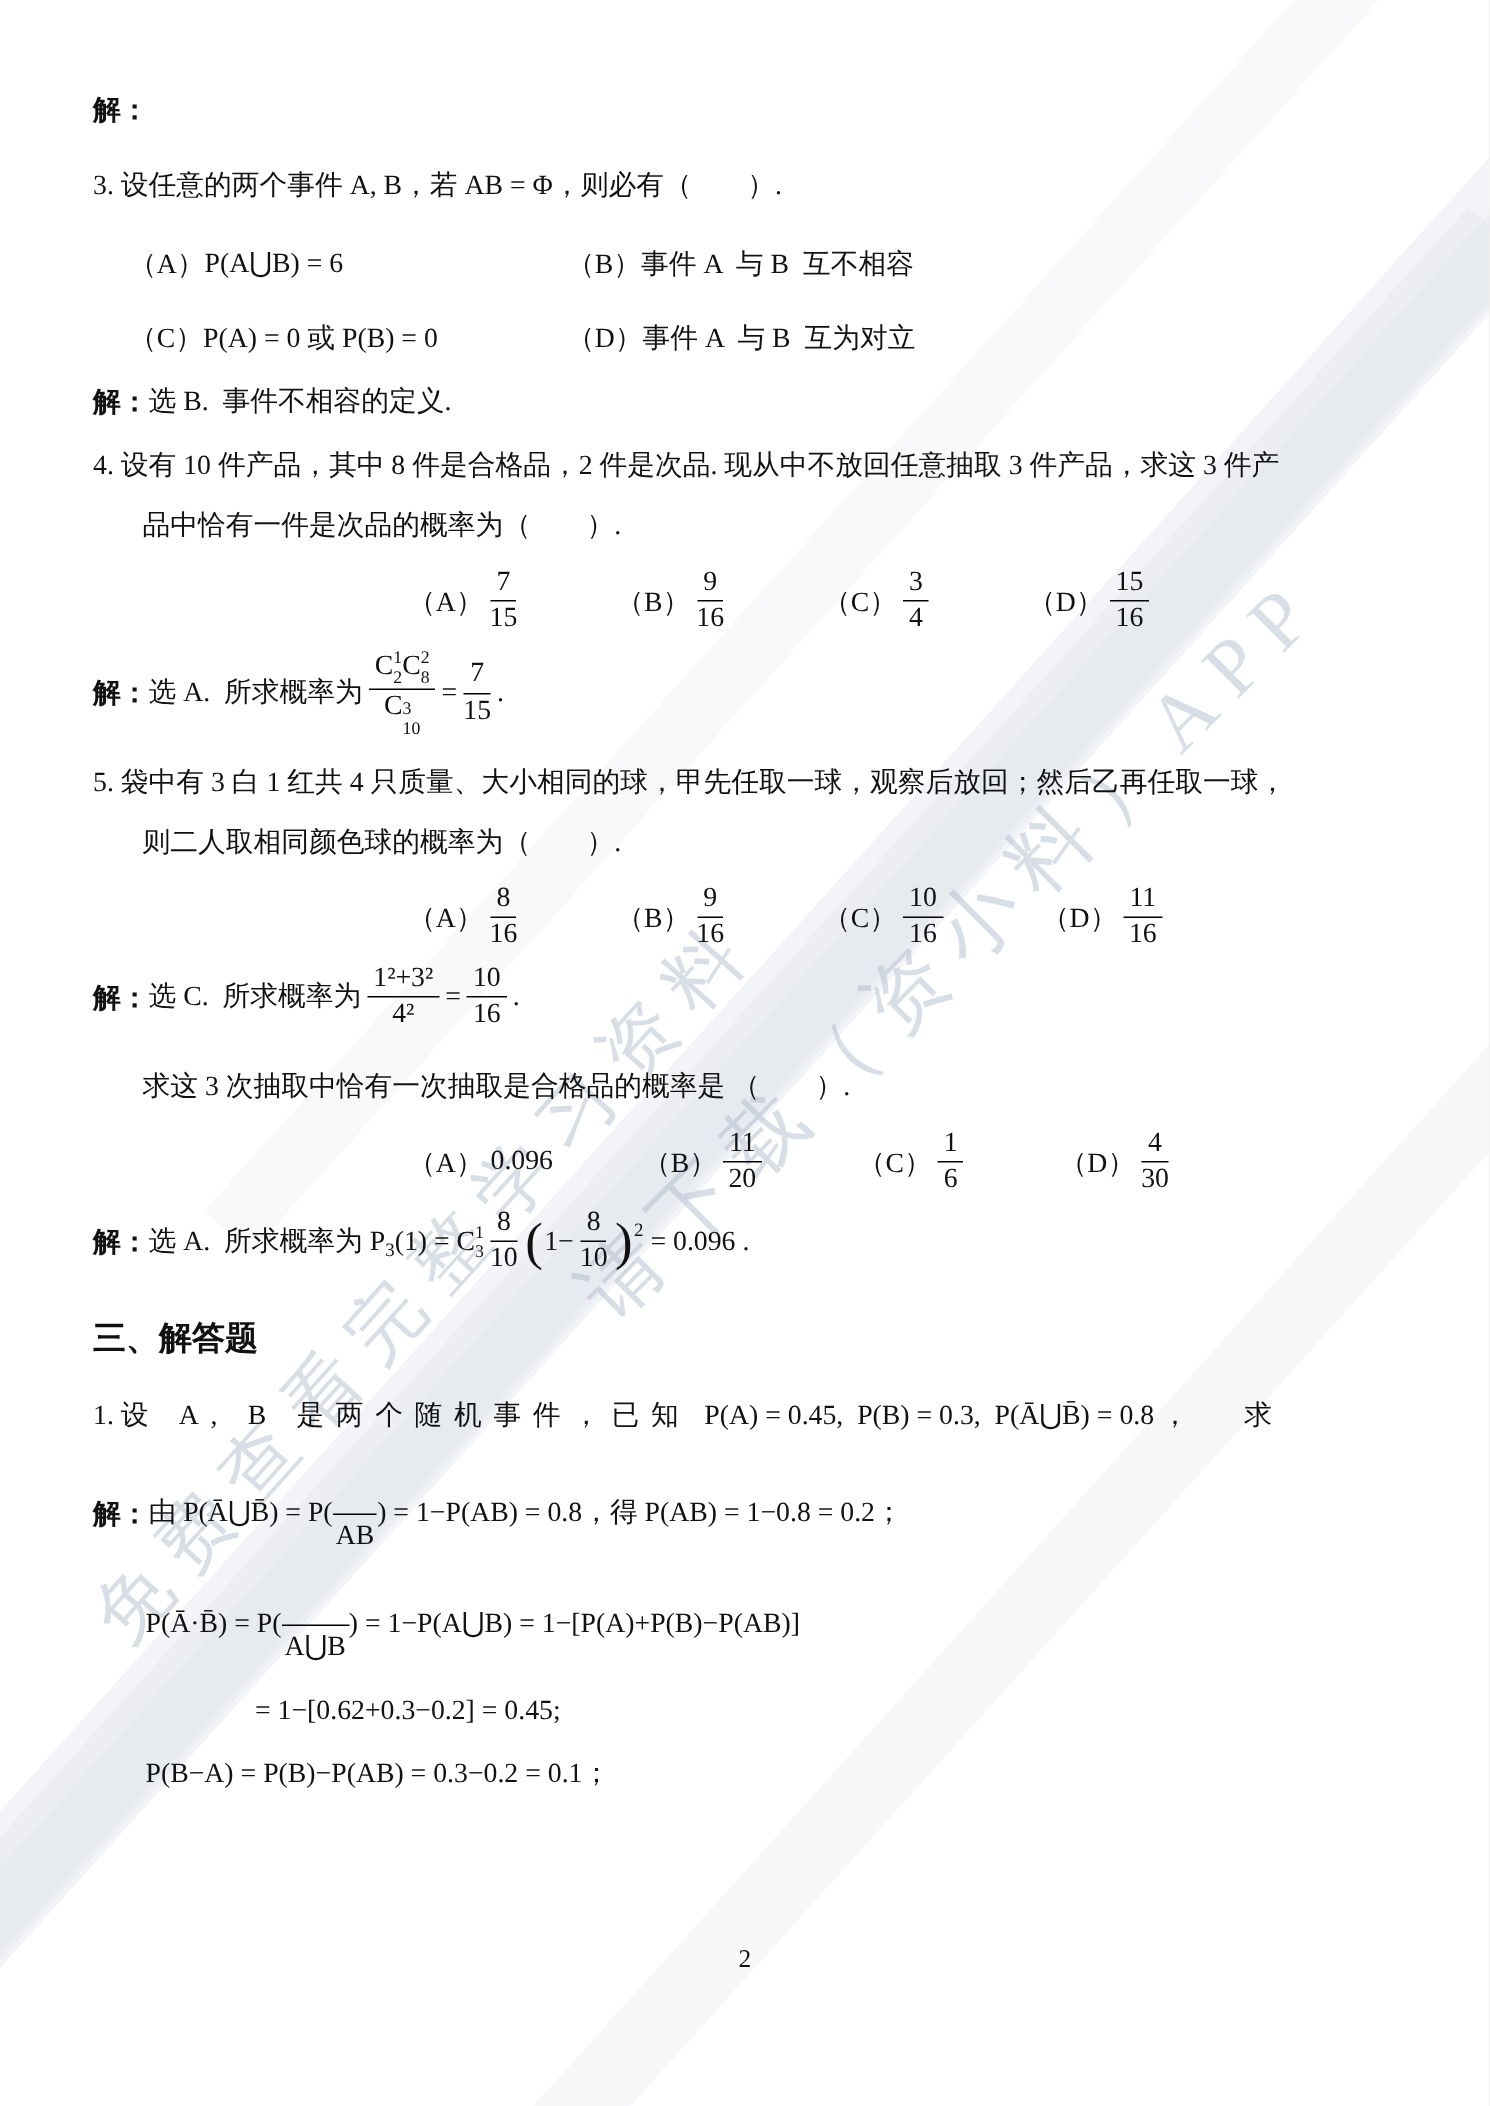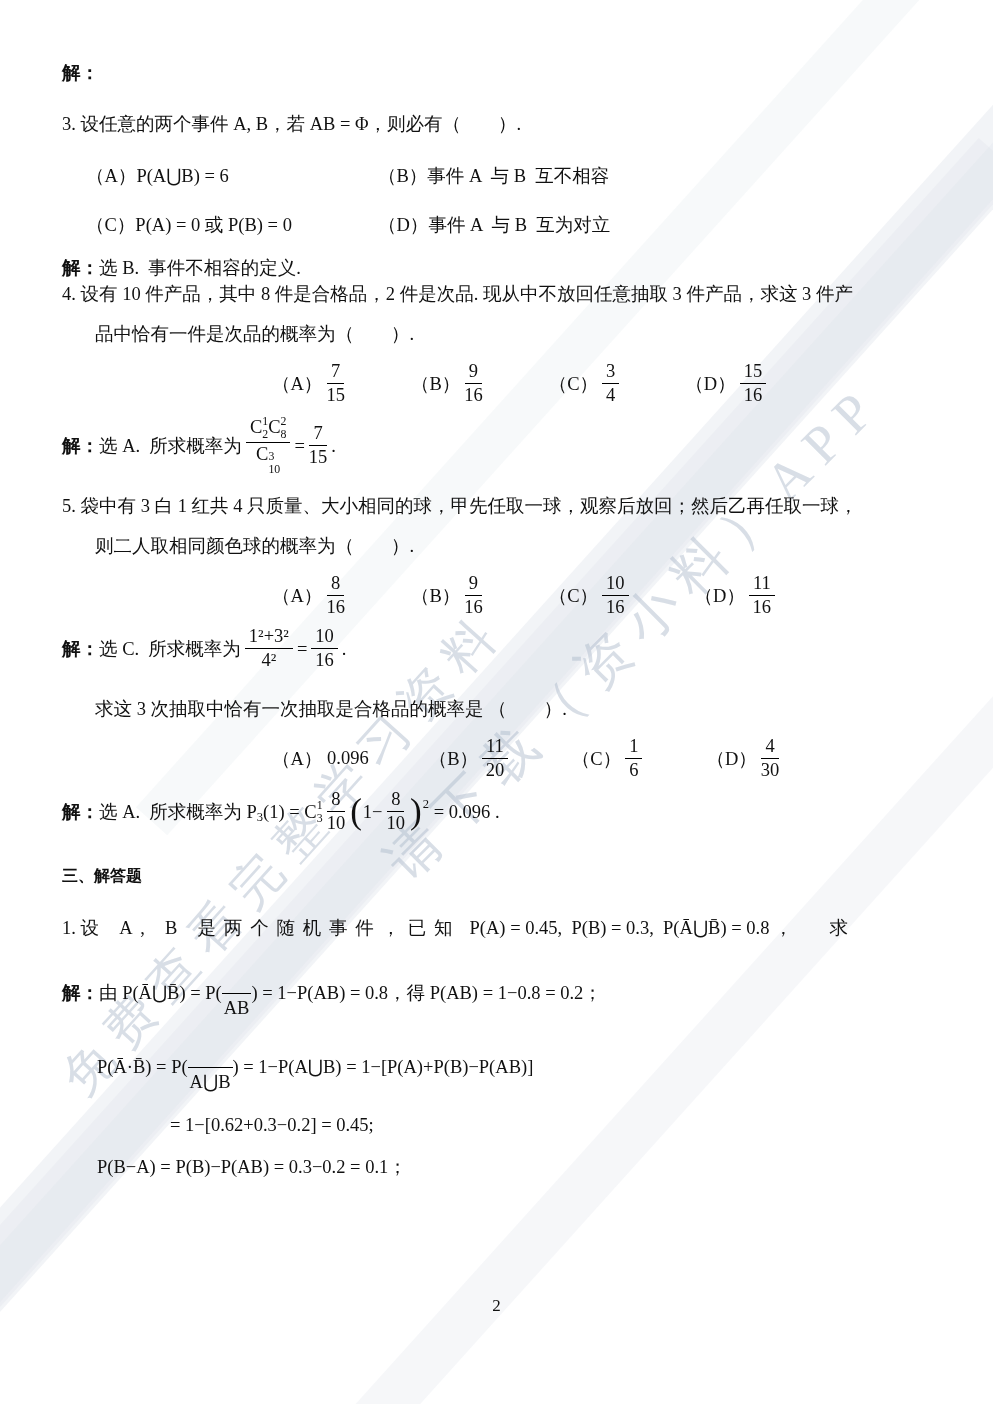--- a/index.html
+++ b/index.html
@@ -3,21 +3,21 @@
 <meta charset="utf-8">
 <style>
   html,body{margin:0;padding:0;background:#e8e8e8;}
   .page{position:relative;width:993px;height:1404px;background:#ffffff;overflow:hidden;
         color:#111;font-family:"Liberation Serif","DejaVu Serif",serif;font-size:18.5px;}
   .content{position:relative;padding:60px 56px 0 62px;z-index:2;}
   .line{line-height:26px;}
   .fx{display:flex;align-items:center;}
   .t{white-space:pre;}
   .lbl{font-family:"Liberation Sans","DejaVu Sans",sans-serif;font-weight:bold;white-space:pre;}
-  .h3{font-family:"Liberation Sans","DejaVu Sans",sans-serif;font-weight:bold;font-size:16px;line-height:30px;}
+  .h3{font-family:"Liberation Sans","DejaVu Sans",sans-serif;font-weight:bold;font-size:22px;line-height:30px;}
   .fr{display:inline-flex;flex-direction:column;align-items:center;line-height:1.15;margin:0 4px;vertical-align:middle;}
   .fr .n{display:flex;align-items:center;justify-content:center;border-bottom:1.3px solid #000;padding:0 4px 1px;}
   .fr .d{padding-top:1px;}
   .ss{display:inline-flex;flex-direction:column;font-size:.64em;line-height:1.12;align-items:flex-start;}
   .sb{font-size:.68em;position:relative;top:.38em;}
   .sp{font-size:.68em;position:relative;top:-.62em;}
   .bp{font-size:1.9em;font-weight:300;line-height:1;margin:0 1px;font-family:"Liberation Serif",serif;}
   .ov{border-top:1.3px solid #000;padding:1px 2px 0;white-space:pre;margin-top:28px;}
   .optrow{display:flex;align-items:center;}
   .opt{display:inline-flex;align-items:center;}
@@ -71,21 +71,21 @@
       <span class="opt">
         <span class="t">（D）</span>
           <span class="t">事件 A  与 B  互为对立</span>
       </span>
     </div>
     <div class="line fx" style="margin-top:18px">
       <span class="lbl">解：</span>
       <span class="t">选 B.  事件不相容的定义.</span>
     </div>
 
-    <div class="line" style=""><span class="t">4. 设有 10 件产品，其中 8 件是合格品，2 件是次品. 现从中不放回任意抽取 3 件产品，求这 3 件产</span></div>
+    <div class="line" style="margin-top:17px"><span class="t">4. 设有 10 件产品，其中 8 件是合格品，2 件是次品. 现从中不放回任意抽取 3 件产品，求这 3 件产</span></div>
     <div class="line" style="margin-top:14px;padding-left:33px"><span class="t">品中恰有一件是次品的概率为（        ）.</span></div>
     <div class="optrow" style="margin-top:14px;padding-left:210px;gap:62px">
       <span class="opt">
           <span class="t">（A）</span>
           <span class="fr">
             <span class="n">7</span>
             <span class="d">15</span>
           </span>
         </span>
       <span class="opt">

